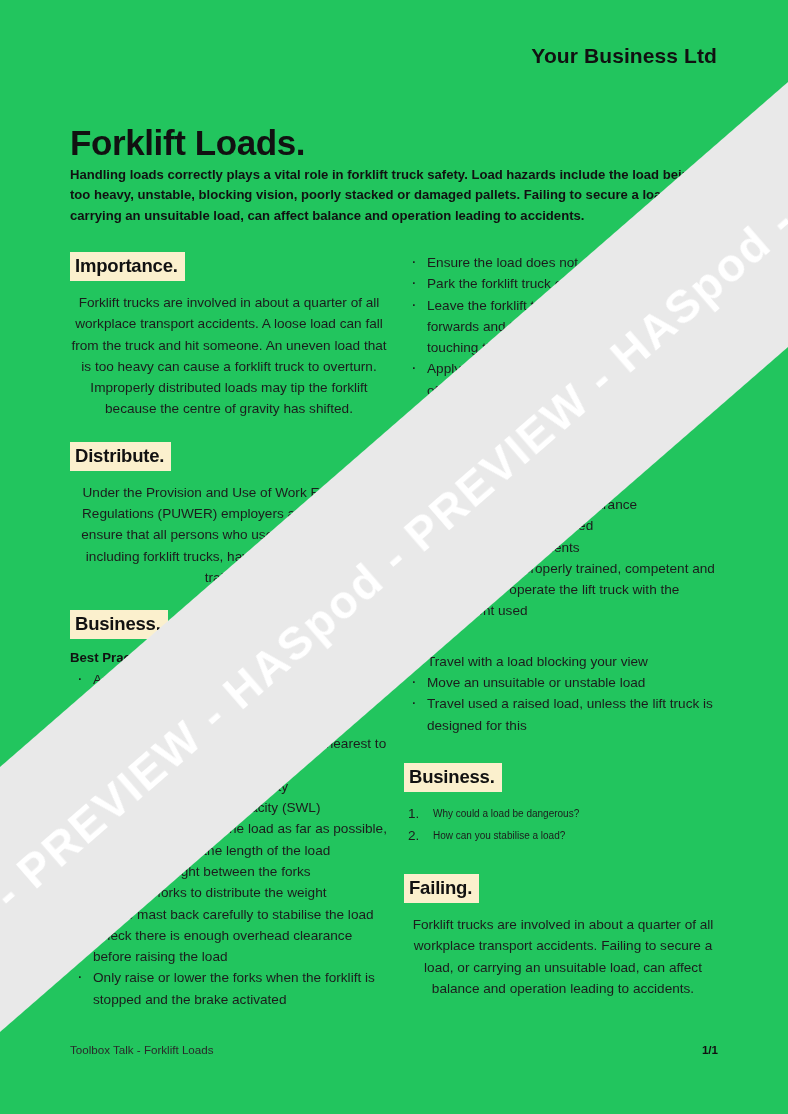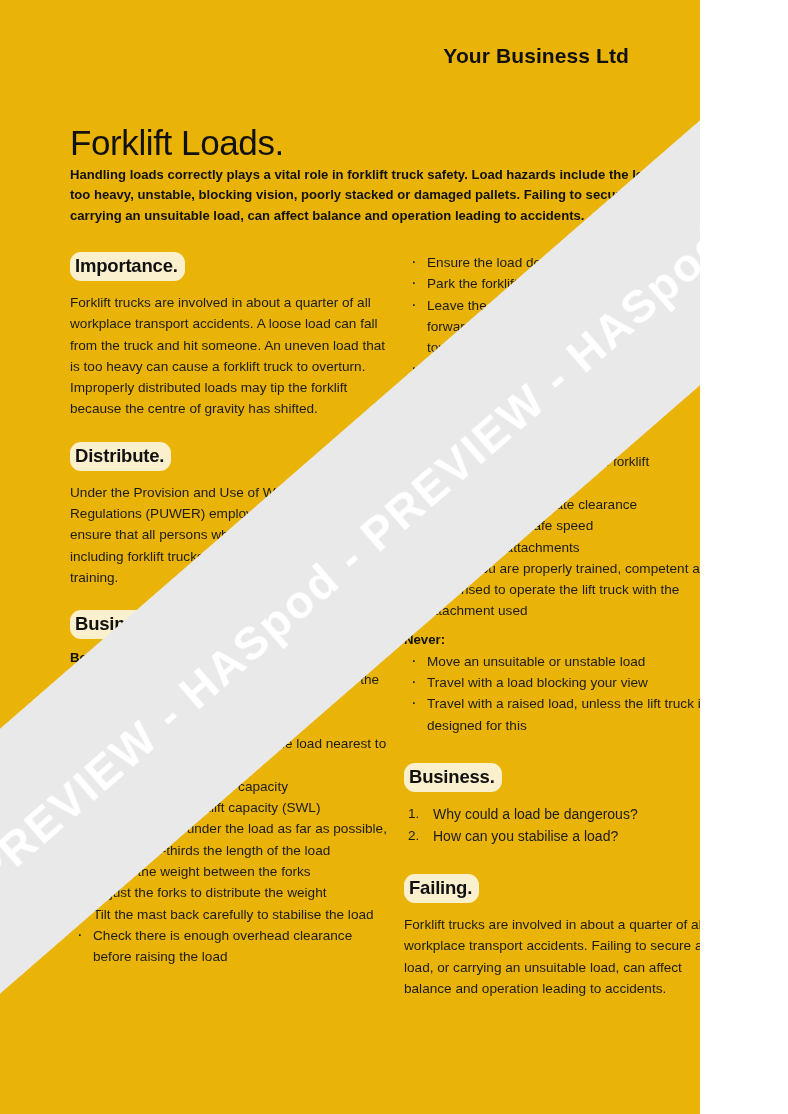--- a/index.html
+++ b/index.html
@@ -7,23 +7,23 @@
     padding: 0;
     background: #ffffff;
   }
   body {
     font-family: "Liberation Sans", sans-serif;
     -webkit-font-smoothing: antialiased;
   }
 
   #page {
     position: relative;
-    width: 700px;
+    width: 788px;
     height: 1114px;
-    background: #eab308;
+    background: #22c55e;
     overflow: hidden;
   }
 
   
   #watermark-layer {
     position: absolute;
     inset: 0;
     overflow: hidden;
     pointer-events: none;
     z-index: 5;
@@ -62,21 +62,21 @@
     color: #111111;
     letter-spacing: 0.1px;
   }
 
   
   #doc-title {
     position: absolute;
     left: 70px;
     top: 100px;
     font-size: 35px;
-    font-weight: 400;
+    font-weight: 700;
     color: #111111;
     letter-spacing: -0.4px;
   }
 
   
   #intro {
     position: absolute;
     left: 70px;
     top: 152px;
     width: 648px;
@@ -97,29 +97,29 @@
 
   .sec-head {
     display: inline-block;
     background: #fbf0cd;
     font-size: 18.5px;
     font-weight: 700;
     color: #111111;
     padding: 3px 7px 4px 5px;
     margin: 0 0 11px 0;
     letter-spacing: -0.2px;
-    border-radius: 11px;
   }
   .sec-head.tight-top { margin-top: 0; }
 
   .body-text {
     font-size: 13.6px;
     line-height: 21.3px;
     color: #1c1c1c;
     margin: 0 0 22px 0;
+    text-align: center;
   }
 
   .sub-head {
     font-size: 13.2px;
     font-weight: 700;
     color: #111111;
     margin: 0 0 4px 0;
   }
 
   ul.bullets, ol.numbers {
@@ -144,21 +144,21 @@
     line-height: 21.3px;
     color: #1c1c1c;
   }
   ol.numbers {
     counter-reset: qnum;
   }
   ol.numbers > li {
     position: relative;
     counter-increment: qnum;
     padding-left: 29px;
-    font-size: 14px;
+    font-size: 10px;
     line-height: 22px;
     color: #1c1c1c;
   }
   ol.numbers > li::before {
     content: counter(qnum) ".";
     position: absolute;
     left: 4px;
     top: 0;
     font-size: 13.6px;
     line-height: 22px;
@@ -209,20 +209,21 @@
       <li>Approach the load slowly, squarely and with the forks at the correct height</li>
       <li>Secure the load if it is unstable</li>
       <li>Distribute the heaviest part of the load nearest to the mast</li>
       <li>Never exceed the rated capacity</li>
       <li>Load within the forklift capacity (SWL)</li>
       <li>Place the forks under the load as far as possible, at least two-thirds the length of the load</li>
       <li>Centre the weight between the forks</li>
       <li>Adjust the forks to distribute the weight</li>
       <li>Tilt the mast back carefully to stabilise the load</li>
       <li>Check there is enough overhead clearance before raising the load</li>
+      <li>Only raise or lower the forks when the forklift is stopped and the brake activated</li>
     </ul>
   </div>
 
   <div id="col-right" class="column">
 
     <ul class="bullets">
       <li>Ensure the load does not catch on obstructions</li>
       <li>Park the forklift truck on level ground</li>
       <li>Leave the forklift truck with the mast tilted forwards and the forks lowered, with the tips touching the floor</li>
       <li>Apply the parking brake, select neutral, switch off the engine and remove the key</li>
@@ -234,23 +235,23 @@
       <li>Know the weight of the loaded forklift</li>
       <li>Check floor loading limits</li>
       <li>Check there is adequate clearance</li>
       <li>Carry loads at a safe speed</li>
       <li>Use suitable attachments</li>
       <li>Ensure you are properly trained, competent and authorised to operate the lift truck with the attachment used</li>
     </ul>
 
     <div class="sub-head">Never:</div>
     <ul class="bullets">
+      <li>Travel with a load blocking your view</li>
       <li>Move an unsuitable or unstable load</li>
-      <li>Travel with a load blocking your view</li>
-      <li>Travel with a raised load, unless the lift truck is designed for this</li>
+      <li>Travel used a raised load, unless the lift truck is designed for this</li>
     </ul>
 
     <div class="gap-md"></div>
 
     <div class="sec-head">Business.</div>
     <ol class="numbers">
       <li>Why could a load be dangerous?</li>
       <li>How can you stabilise a load?</li>
     </ol>
 
@@ -259,14 +260,18 @@
     <div class="sec-head">Failing.</div>
     <p class="body-text">Forklift trucks are involved in about a quarter of all workplace transport accidents. Failing to secure a load, or carrying an unsuitable load, can affect balance and operation leading to accidents.</p>
   </div>
 
   <div id="watermark-layer">
     <div class="wm-band">
       <div class="wm-text">PREVIEW - HASpod - PREVIEW - HASpod - PREVIEW - HASpod - PREVIEW - HASpod</div>
     </div>
   </div>
 
+  <div id="footer">
+    <span>Toolbox Talk - Forklift Loads</span>
+    <span id="footer-page">1/1</span>
+  </div>
 
 </div>
 
 </body></html>

